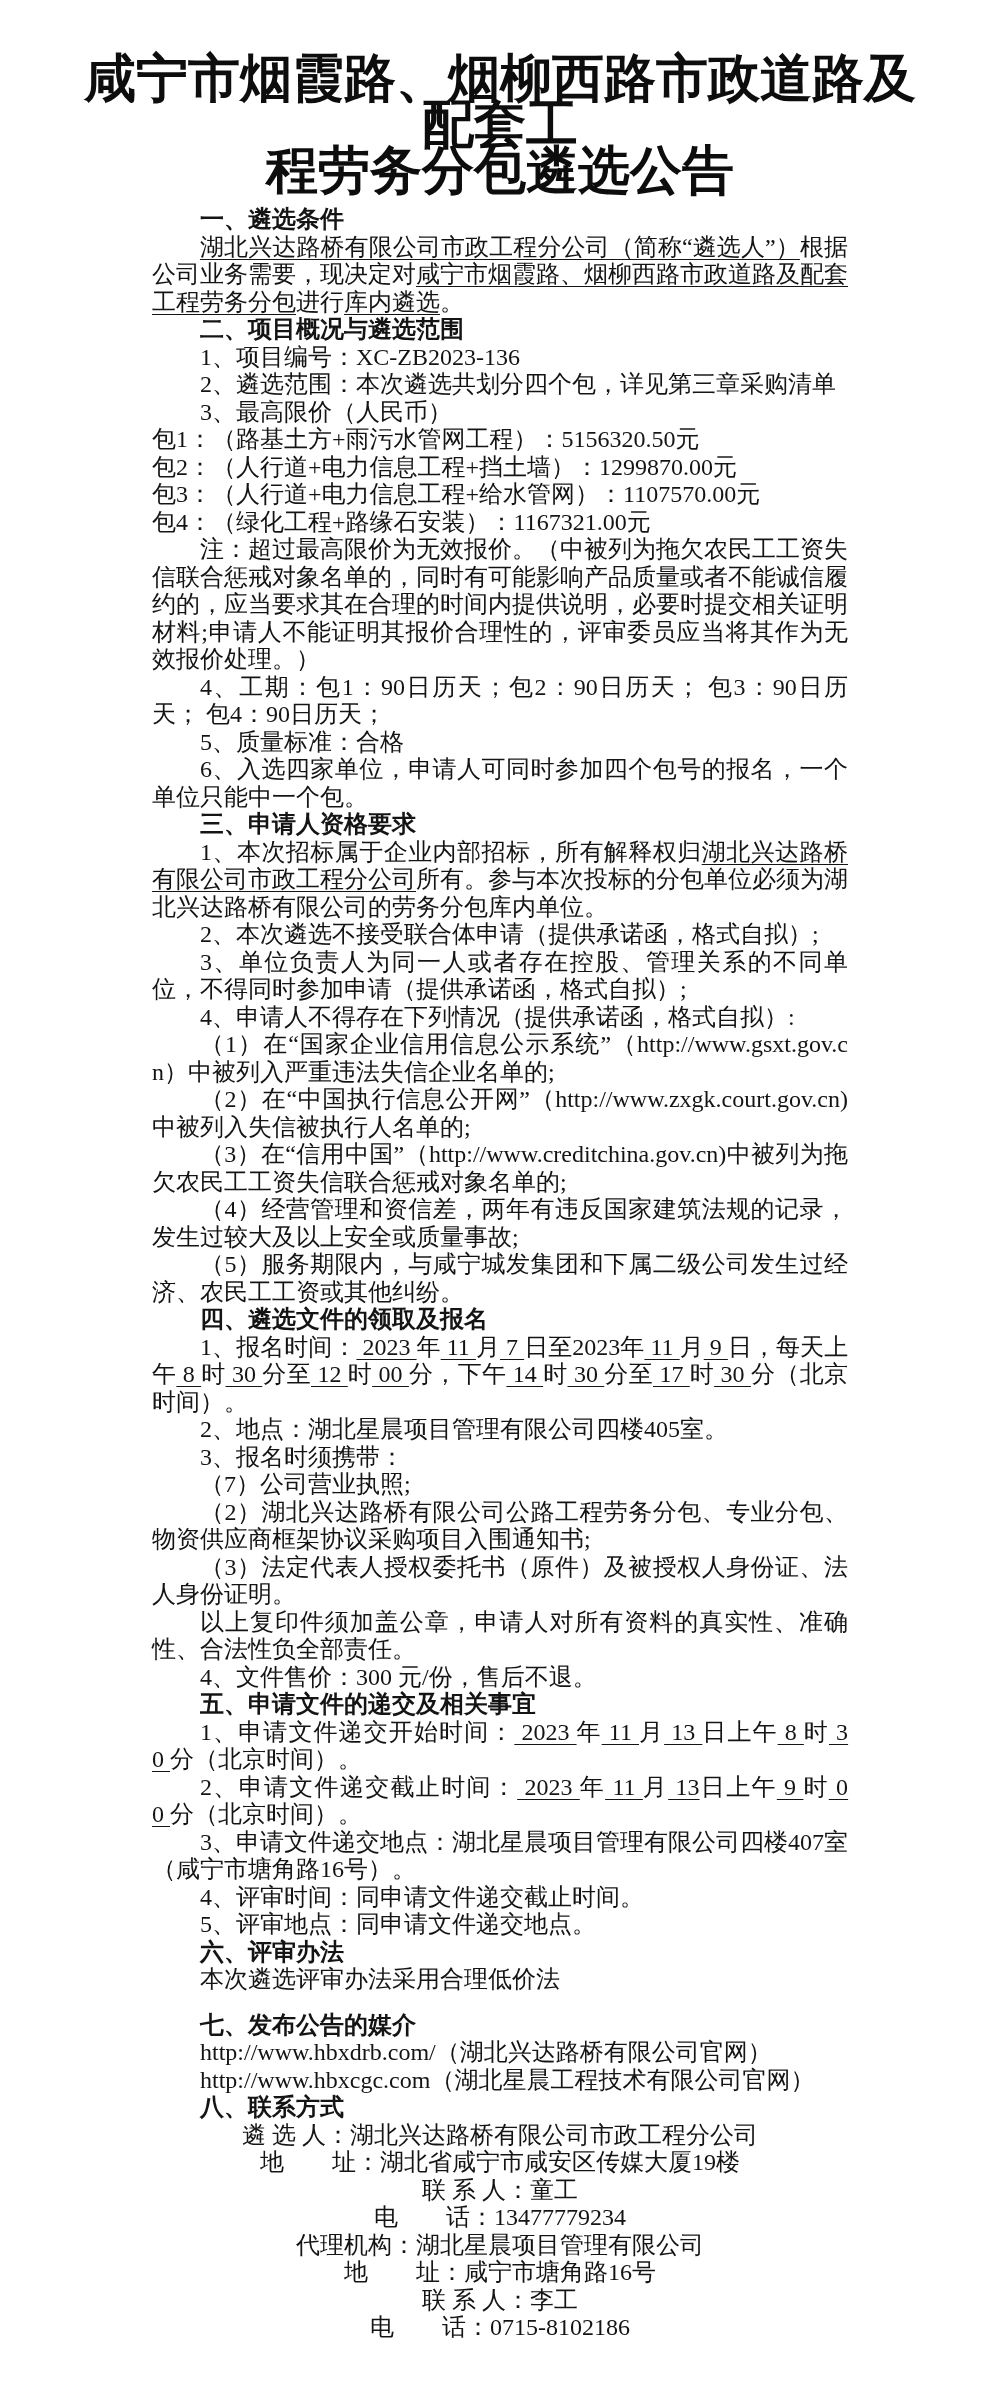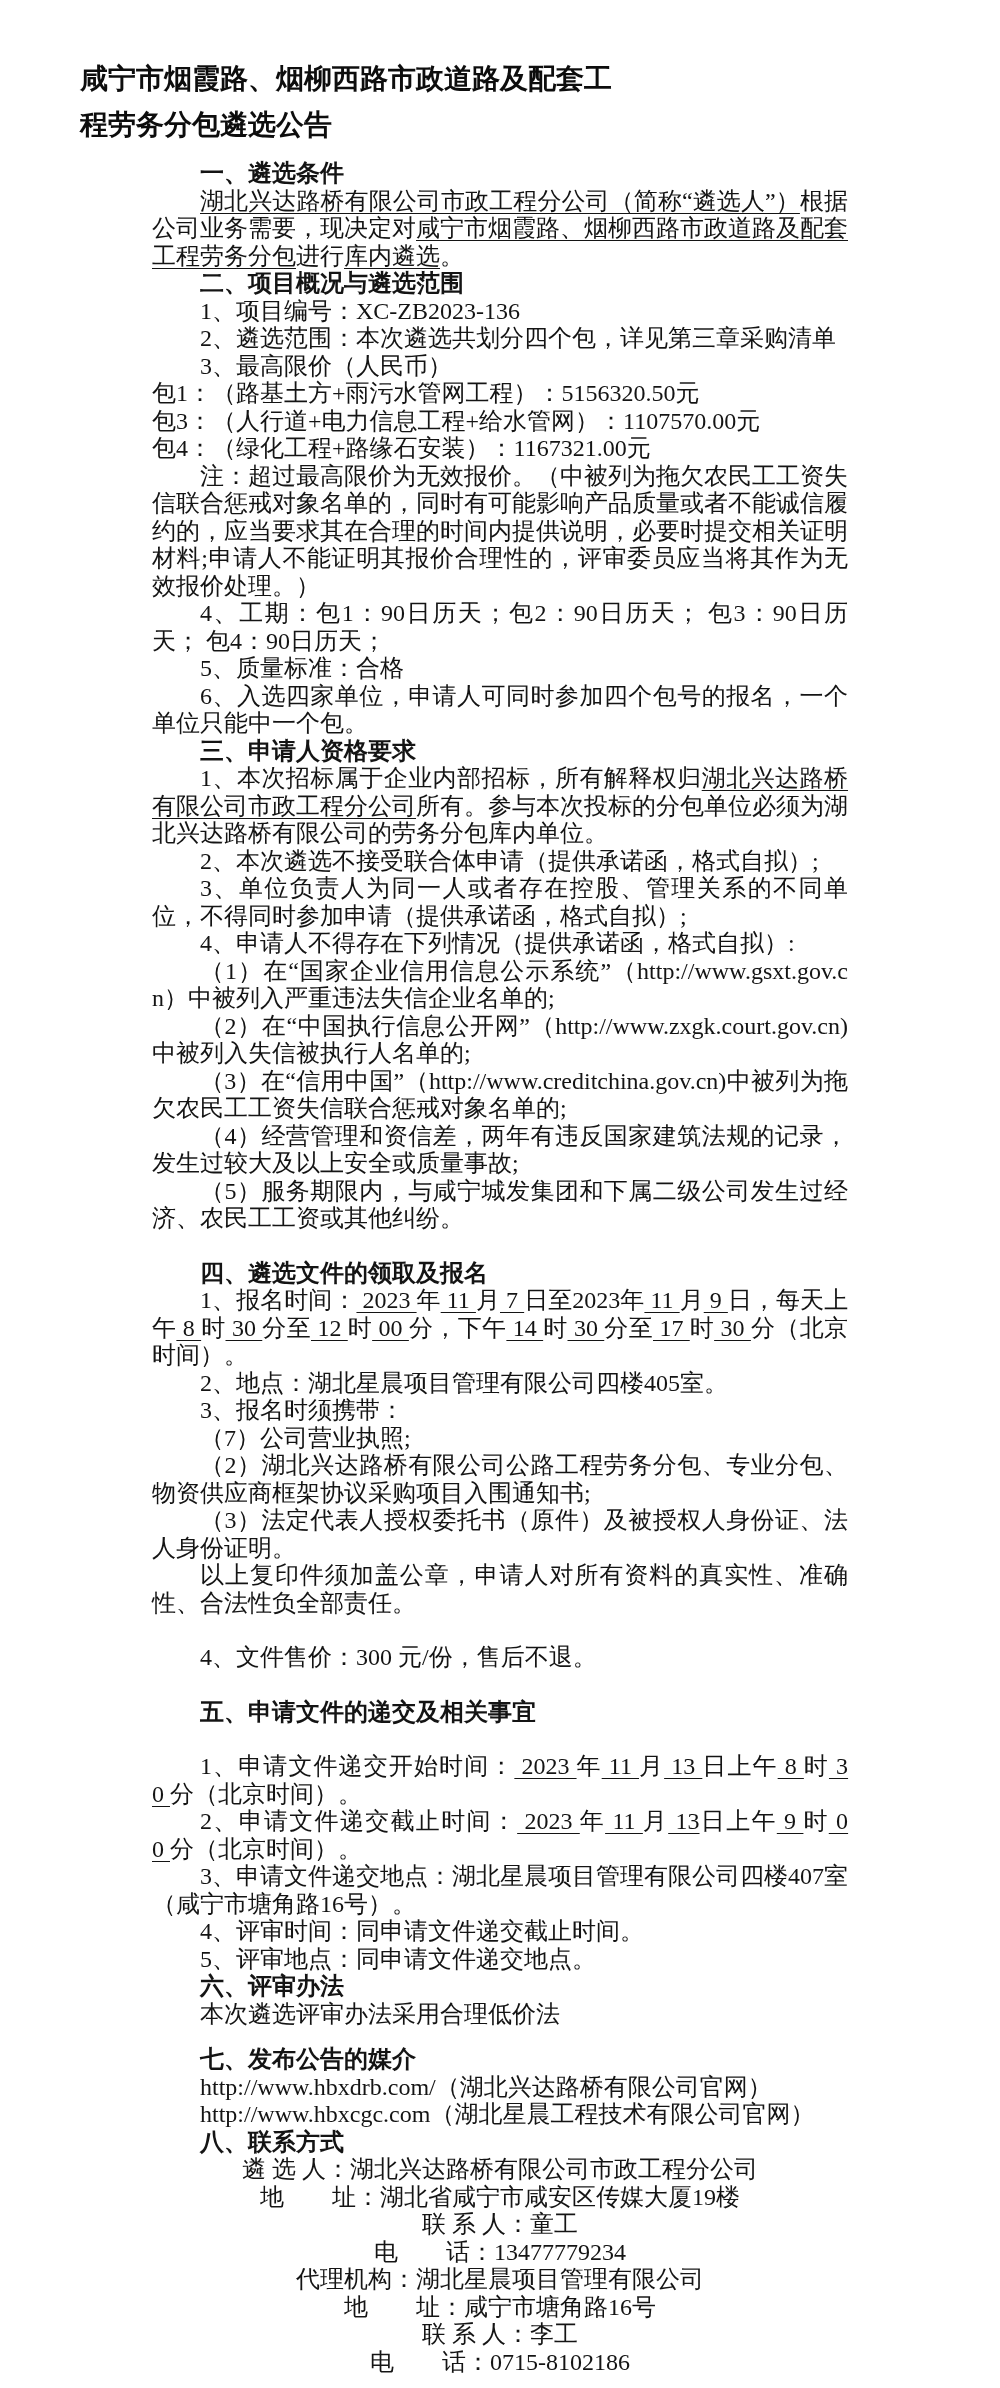--- a/index.html
+++ b/index.html
@@ -3,52 +3,53 @@
 <meta charset="utf-8">
 <style>
   html,body{margin:0;padding:0;}
   body{
     width:1000px;height:2388px;background:#ffffff;color:#141414;
     font-family:"Liberation Serif","DejaVu Serif",serif;
     overflow:hidden;
   }
   .page{padding-top:56px;}
   .title{
-    width:840px;margin:0 auto 12px auto;
-    font-weight:bold;font-size:28px;line-height:46px;color:#0d0d0d;
+    width:840px;margin:0 auto 12px auto;text-align:center;
+    font-weight:bold;font-size:52px;line-height:46px;color:#0d0d0d;
   }
   .doc{width:696px;margin-left:152px;}
   .doc p{
     margin:0;font-size:24px;line-height:27.5px;text-align:justify;
     word-break:break-all;
   }
   .doc p.heading{font-weight:bold;text-indent:2em;}
   .doc p.indent{text-indent:2em;}
   .doc p.flush{text-indent:0;}
   .doc p.contact{text-align:center;white-space:pre-wrap;}
-  .doc p.gap{margin-top:27px;}
+  .doc p.gap{}
   .doc p.gap-sm{margin-top:18px;}
   .u{text-decoration:underline;text-underline-offset:4px;text-decoration-thickness:1px;font-family:Liberation Serif, serif;}
 </style>
 </head>
 <body>
 
 <div class="page">
   <div class="title">
     <div>咸宁市烟霞路、烟柳西路市政道路及配套工</div>
     <div>程劳务分包遴选公告</div>
   </div>
   <div class="doc">
       <p class="heading"><span>一、遴选条件</span></p>
       <p class="indent"><span class="u">湖北兴达路桥有限公司市政工程分公司（简称“遴选人”）</span><span>根据公司业务需要，现决定对</span><span class="u">咸宁市烟霞路、烟柳西路市政道路及配套工程劳务分包</span><span>进行</span><span class="u">库内遴选</span><span>。</span></p>
       <p class="heading"><span>二、项目概况与遴选范围</span></p>
       <p class="indent"><span>1、项目编号：XC-ZB2023-136</span></p>
       <p class="indent"><span>2、遴选范围：本次遴选共划分四个包，详见第三章采购清单</span></p>
       <p class="indent"><span>3、最高限价（人民币）</span></p>
       <p class="flush"><span>包1：（路基土方+雨污水管网工程）：5156320.50元</span></p>
+      <p class="flush"><span>包2：（人行道+电力信息工程+挡土墙）：1299870.00元</span></p>
       <p class="flush"><span>包3：（人行道+电力信息工程+给水管网）：1107570.00元</span></p>
       <p class="flush"><span>包4：（绿化工程+路缘石安装）：1167321.00元</span></p>
       <p class="indent"><span>注：超过最高限价为无效报价。（中被列为拖欠农民工工资失信联合惩戒对象名单的，同时有可能影响产品质量或者不能诚信履约的，应当要求其在合理的时间内提供说明，必要时提交相关证明材料;申请人不能证明其报价合理性的，评审委员应当将其作为无效报价处理。）</span></p>
       <p class="indent"><span>4、工期：包1：90日历天；包2：90日历天； 包3：90日历天； 包4：90日历天；</span></p>
       <p class="indent"><span>5、质量标准：合格</span></p>
       <p class="indent"><span>6、入选四家单位，申请人可同时参加四个包号的报名，一个单位只能中一个包。</span></p>
       <p class="heading"><span>三、申请人资格要求</span></p>
       <p class="indent"><span>1、本次招标属于企业内部招标，所有解释权归</span><span class="u">湖北兴达路桥有限公司市政工程分公司</span><span>所有。参与本次投标的分包单位必须为湖北兴达路桥有限公司的劳务分包库内单位。</span></p>
       <p class="indent"><span>2、本次遴选不接受联合体申请（提供承诺函，格式自拟）;</span></p>
       <p class="indent"><span>3、单位负责人为同一人或者存在控股、管理关系的不同单位，不得同时参加申请（提供承诺函，格式自拟）;</span></p>

